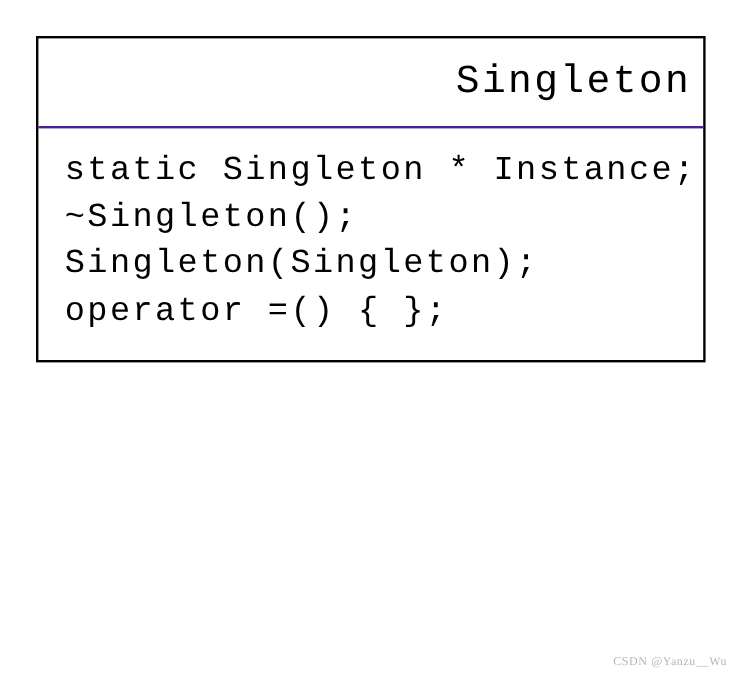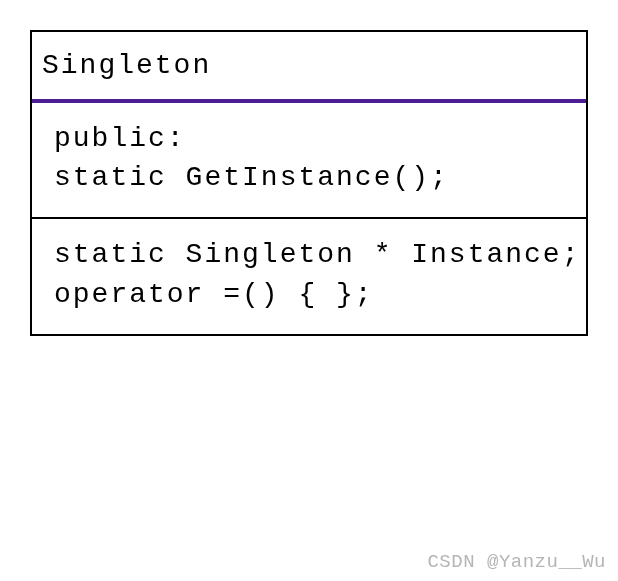--- a/index.html
+++ b/index.html
@@ -18,55 +18,53 @@
     }
     .uml-class {
       position: absolute;
       top: 30px;
       left: 30px;
       width: 558px;
       border: 2px solid #000;
       background: #fff;
     }
     .uml-title {
-      text-align: left;
+      text-align: right;
       padding: 18px 10px;
-      border-bottom: 4px solid #4c1d95;
-      font-size: 28px;
+      border-bottom: 2px solid #4c1d95;
+      font-size: 33px;
     }
     .uml-section {
       padding: 16px 22px 20px 22px;
     }
     .uml-section.top {
       border-bottom: 2px solid #000;
     }
     .uml-line {
       line-height: 1.4;
       white-space: nowrap;
     }
     .watermark {
       position: absolute;
-      bottom: 8px;
+      bottom: 24px;
       right: 12px;
-      font-family: Liberation Mono, monospace;
-      font-size: 19px;
+      font-family: Liberation Serif, serif;
+      font-size: 10px;
       letter-spacing: 0.5px;
       color: rgba(120, 120, 120, 0.55);
     }
   </style>
 </head>
 <body>
 
 <div class="uml-class">
   <div class="uml-title">Singleton</div>
 
-  <div class="uml-section top">
-    <div class="uml-line">public:</div>
-    <div class="uml-line">static GetInstance();</div>
-  </div>
 
   <div class="uml-section">
     <div class="uml-line">static Singleton * Instance;</div>
+    <div class="uml-line">~Singleton();</div>
+    <div class="uml-line">Singleton(Singleton);</div>
     <div class="uml-line">operator =() { };</div>
   </div>
 </div>
 
 <div class="watermark">CSDN @Yanzu__Wu</div>
 
 </body></html>

